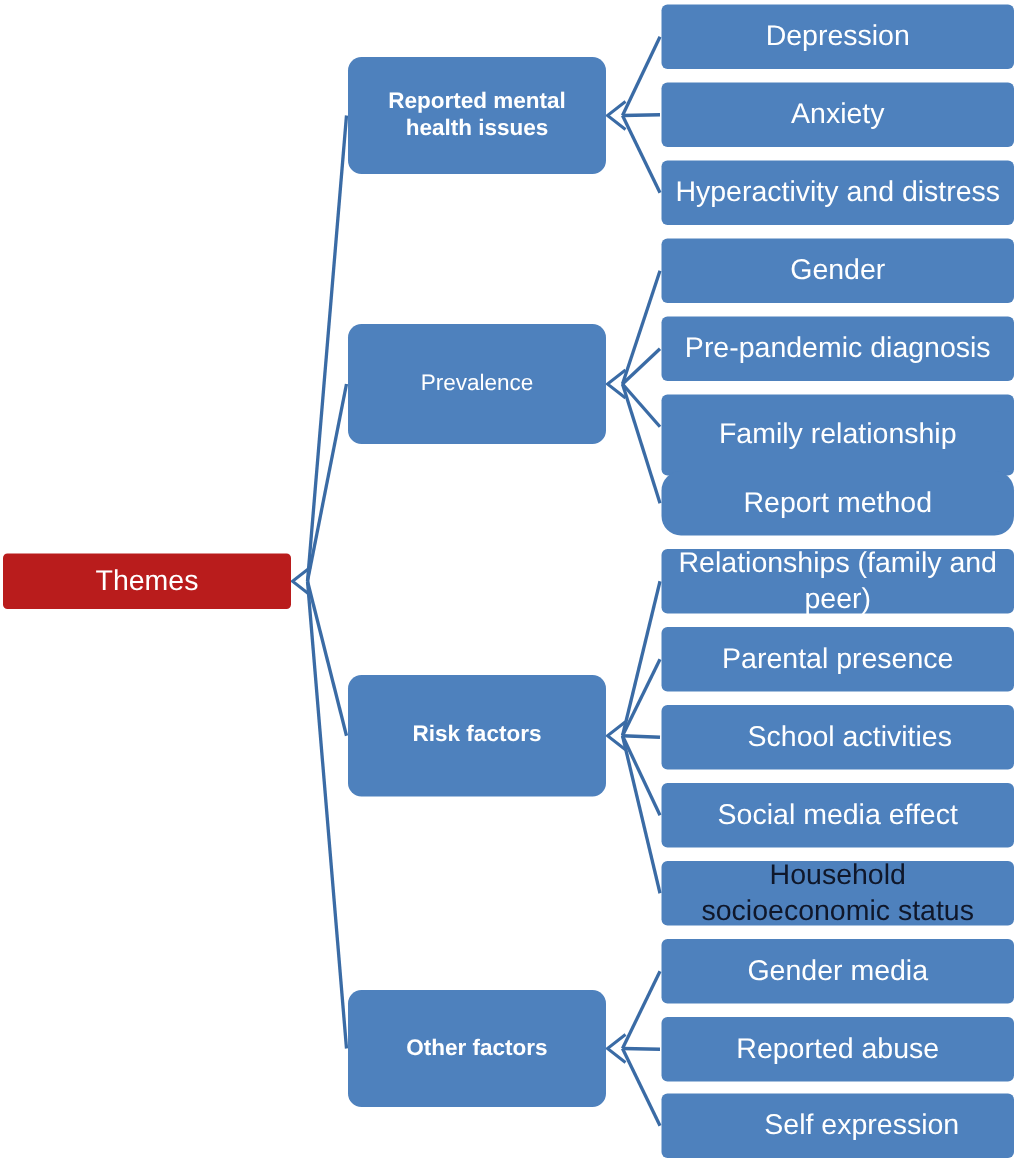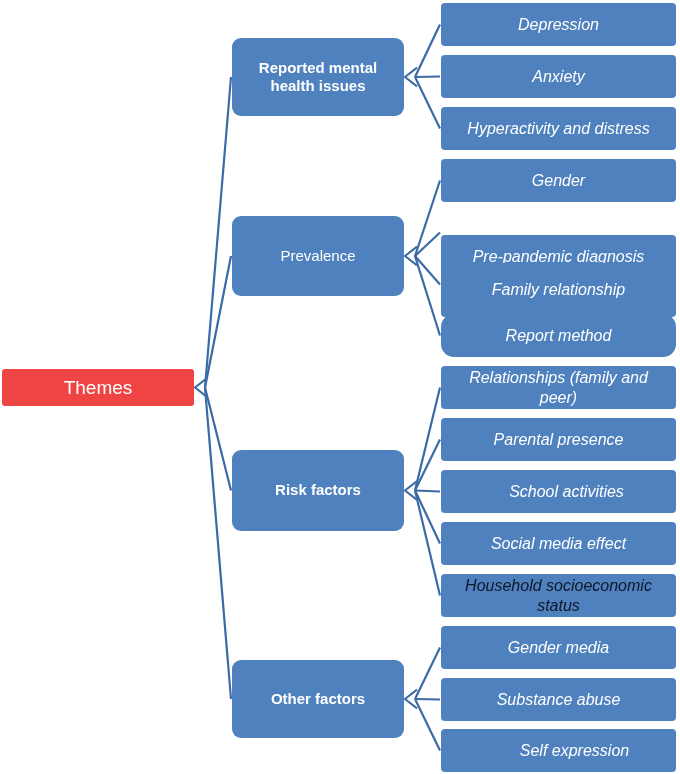--- a/index.html
+++ b/index.html
@@ -50,23 +50,22 @@
     border-radius: 9px;
     font-size: 15px;
     font-weight: 700;
   }
   .node-branch.regular {
     font-weight: 400;
     font-size: 15px;
   }
   .node-leaf {
     border-radius: 4px;
-    font-size: 16px;
+    font-size: 19px;
     font-weight: 400;
-    font-style: italic;
   }
 </style>
 </head>
 <body>
 
 <div id="diagram-root">
 
   <svg id="connector-layer" viewBox="0 0 680 774" width="680" height="774" xmlns="http://www.w3.org/2000/svg">
       <path d="M 207 378.14 L 195 387.5 L 207 396.86" fill="none" stroke="#3A6BA5" stroke-width="2" stroke-linejoin="miter" stroke-linecap="butt"></path>
       <line x1="205" y1="387.5" x2="231" y2="77" stroke="#3A6BA5" stroke-width="2.2" stroke-linecap="butt"></line>
@@ -88,36 +87,36 @@
       <line x1="415" y1="490.5" x2="440" y2="543.5" stroke="#3A6BA5" stroke-width="2.2" stroke-linecap="butt"></line>
       <line x1="415" y1="490.5" x2="440" y2="595.5" stroke="#3A6BA5" stroke-width="2.2" stroke-linecap="butt"></line>
       <line x1="205" y1="387.5" x2="231" y2="699" stroke="#3A6BA5" stroke-width="2.2" stroke-linecap="butt"></line>
       <path d="M 417 689.64 L 405 699 L 417 708.36" fill="none" stroke="#3A6BA5" stroke-width="2" stroke-linejoin="miter" stroke-linecap="butt"></path>
       <line x1="415" y1="699" x2="440" y2="647.5" stroke="#3A6BA5" stroke-width="2.2" stroke-linecap="butt"></line>
       <line x1="415" y1="699" x2="440" y2="699.5" stroke="#3A6BA5" stroke-width="2.2" stroke-linecap="butt"></line>
       <line x1="415" y1="699" x2="440" y2="750.5" stroke="#3A6BA5" stroke-width="2.2" stroke-linecap="butt"></line>
     </svg>
 
   <div id="node-layer">
-      <div class="node node-root" style="left: 2px; top: 369px; width: 192px; height: 37px; background: #ef4444; color: rgb(255, 255, 255);">Themes</div>
+      <div class="node node-root" style="left: 2px; top: 369px; width: 192px; height: 37px; background: #b91c1c; color: rgb(255, 255, 255);">Themes</div>
       <div class="node node-branch" style="left: 232px; top: 38px; width: 172px; height: 78px; background: rgb(78, 129, 189); color: rgb(255, 255, 255);">Reported mental
 health issues</div>
       <div class="node node-leaf" style="left: 441px; top: 3px; width: 235px; height: 43px; background: rgb(78, 129, 189); color: rgb(255, 255, 255);">Depression</div>
       <div class="node node-leaf" style="left: 441px; top: 55px; width: 235px; height: 43px; background: rgb(78, 129, 189); color: rgb(255, 255, 255);">Anxiety</div>
       <div class="node node-leaf" style="left: 441px; top: 107px; width: 235px; height: 43px; background: rgb(78, 129, 189); color: rgb(255, 255, 255);">Hyperactivity and distress</div>
       <div class="node node-branch regular" style="left: 232px; top: 216px; width: 172px; height: 80px; background: rgb(78, 129, 189); color: rgb(255, 255, 255);">Prevalence</div>
       <div class="node node-leaf" style="left: 441px; top: 159px; width: 235px; height: 43px; background: rgb(78, 129, 189); color: rgb(255, 255, 255);">Gender</div>
-      <div class="node node-leaf" style="left: 441px; top: 211px; width: 235px; height: 43px; background: rgb(78, 129, 189); color: rgb(255, 255, 255); margin-top: 24px;">Pre-pandemic diagnosis</div>
+      <div class="node node-leaf" style="left: 441px; top: 211px; width: 235px; height: 43px; background: rgb(78, 129, 189); color: rgb(255, 255, 255);">Pre-pandemic diagnosis</div>
       <div class="node node-leaf" style="left: 441px; top: 263px; width: 235px; height: 54px; background: rgb(78, 129, 189); color: rgb(255, 255, 255); text-align: right;">Family relationship</div>
       <div class="node node-leaf" style="left: 441px; top: 314px; width: 235px; height: 43px; background: rgb(78, 129, 189); color: rgb(255, 255, 255); border-radius: 13px;">Report method</div>
       <div class="node node-branch" style="left: 232px; top: 450px; width: 172px; height: 81px; background: rgb(78, 129, 189); color: rgb(255, 255, 255);">Risk factors</div>
       <div class="node node-leaf" style="left: 441px; top: 366px; width: 235px; height: 43px; background: rgb(78, 129, 189); color: rgb(255, 255, 255);">Relationships (family and peer)</div>
       <div class="node node-leaf" style="left: 441px; top: 418px; width: 235px; height: 43px; background: rgb(78, 129, 189); color: rgb(255, 255, 255);">Parental presence</div>
       <div class="node node-leaf" style="left: 441px; top: 470px; width: 235px; height: 43px; background: rgb(78, 129, 189); color: rgb(255, 255, 255); padding-left: 24px;">School activities</div>
       <div class="node node-leaf" style="left: 441px; top: 522px; width: 235px; height: 43px; background: rgb(78, 129, 189); color: rgb(255, 255, 255);">Social media effect</div>
       <div class="node node-leaf" style="left: 441px; top: 574px; width: 235px; height: 43px; background: rgb(78, 129, 189); color: #0f172a;">Household socioeconomic status</div>
       <div class="node node-branch" style="left: 232px; top: 660px; width: 172px; height: 78px; background: rgb(78, 129, 189); color: rgb(255, 255, 255);">Other factors</div>
       <div class="node node-leaf" style="left: 441px; top: 626px; width: 235px; height: 43px; background: rgb(78, 129, 189); color: rgb(255, 255, 255);">Gender media</div>
-      <div class="node node-leaf" style="left: 441px; top: 678px; width: 235px; height: 43px; background: rgb(78, 129, 189); color: rgb(255, 255, 255);">Substance abuse</div>
+      <div class="node node-leaf" style="left: 441px; top: 678px; width: 235px; height: 43px; background: rgb(78, 129, 189); color: rgb(255, 255, 255);">Reported abuse</div>
       <div class="node node-leaf" style="left: 441px; top: 729px; width: 235px; height: 43px; background: rgb(78, 129, 189); color: rgb(255, 255, 255); padding-left: 40px;">Self expression</div>
     </div>
 
 </div>
 
 </body></html>

